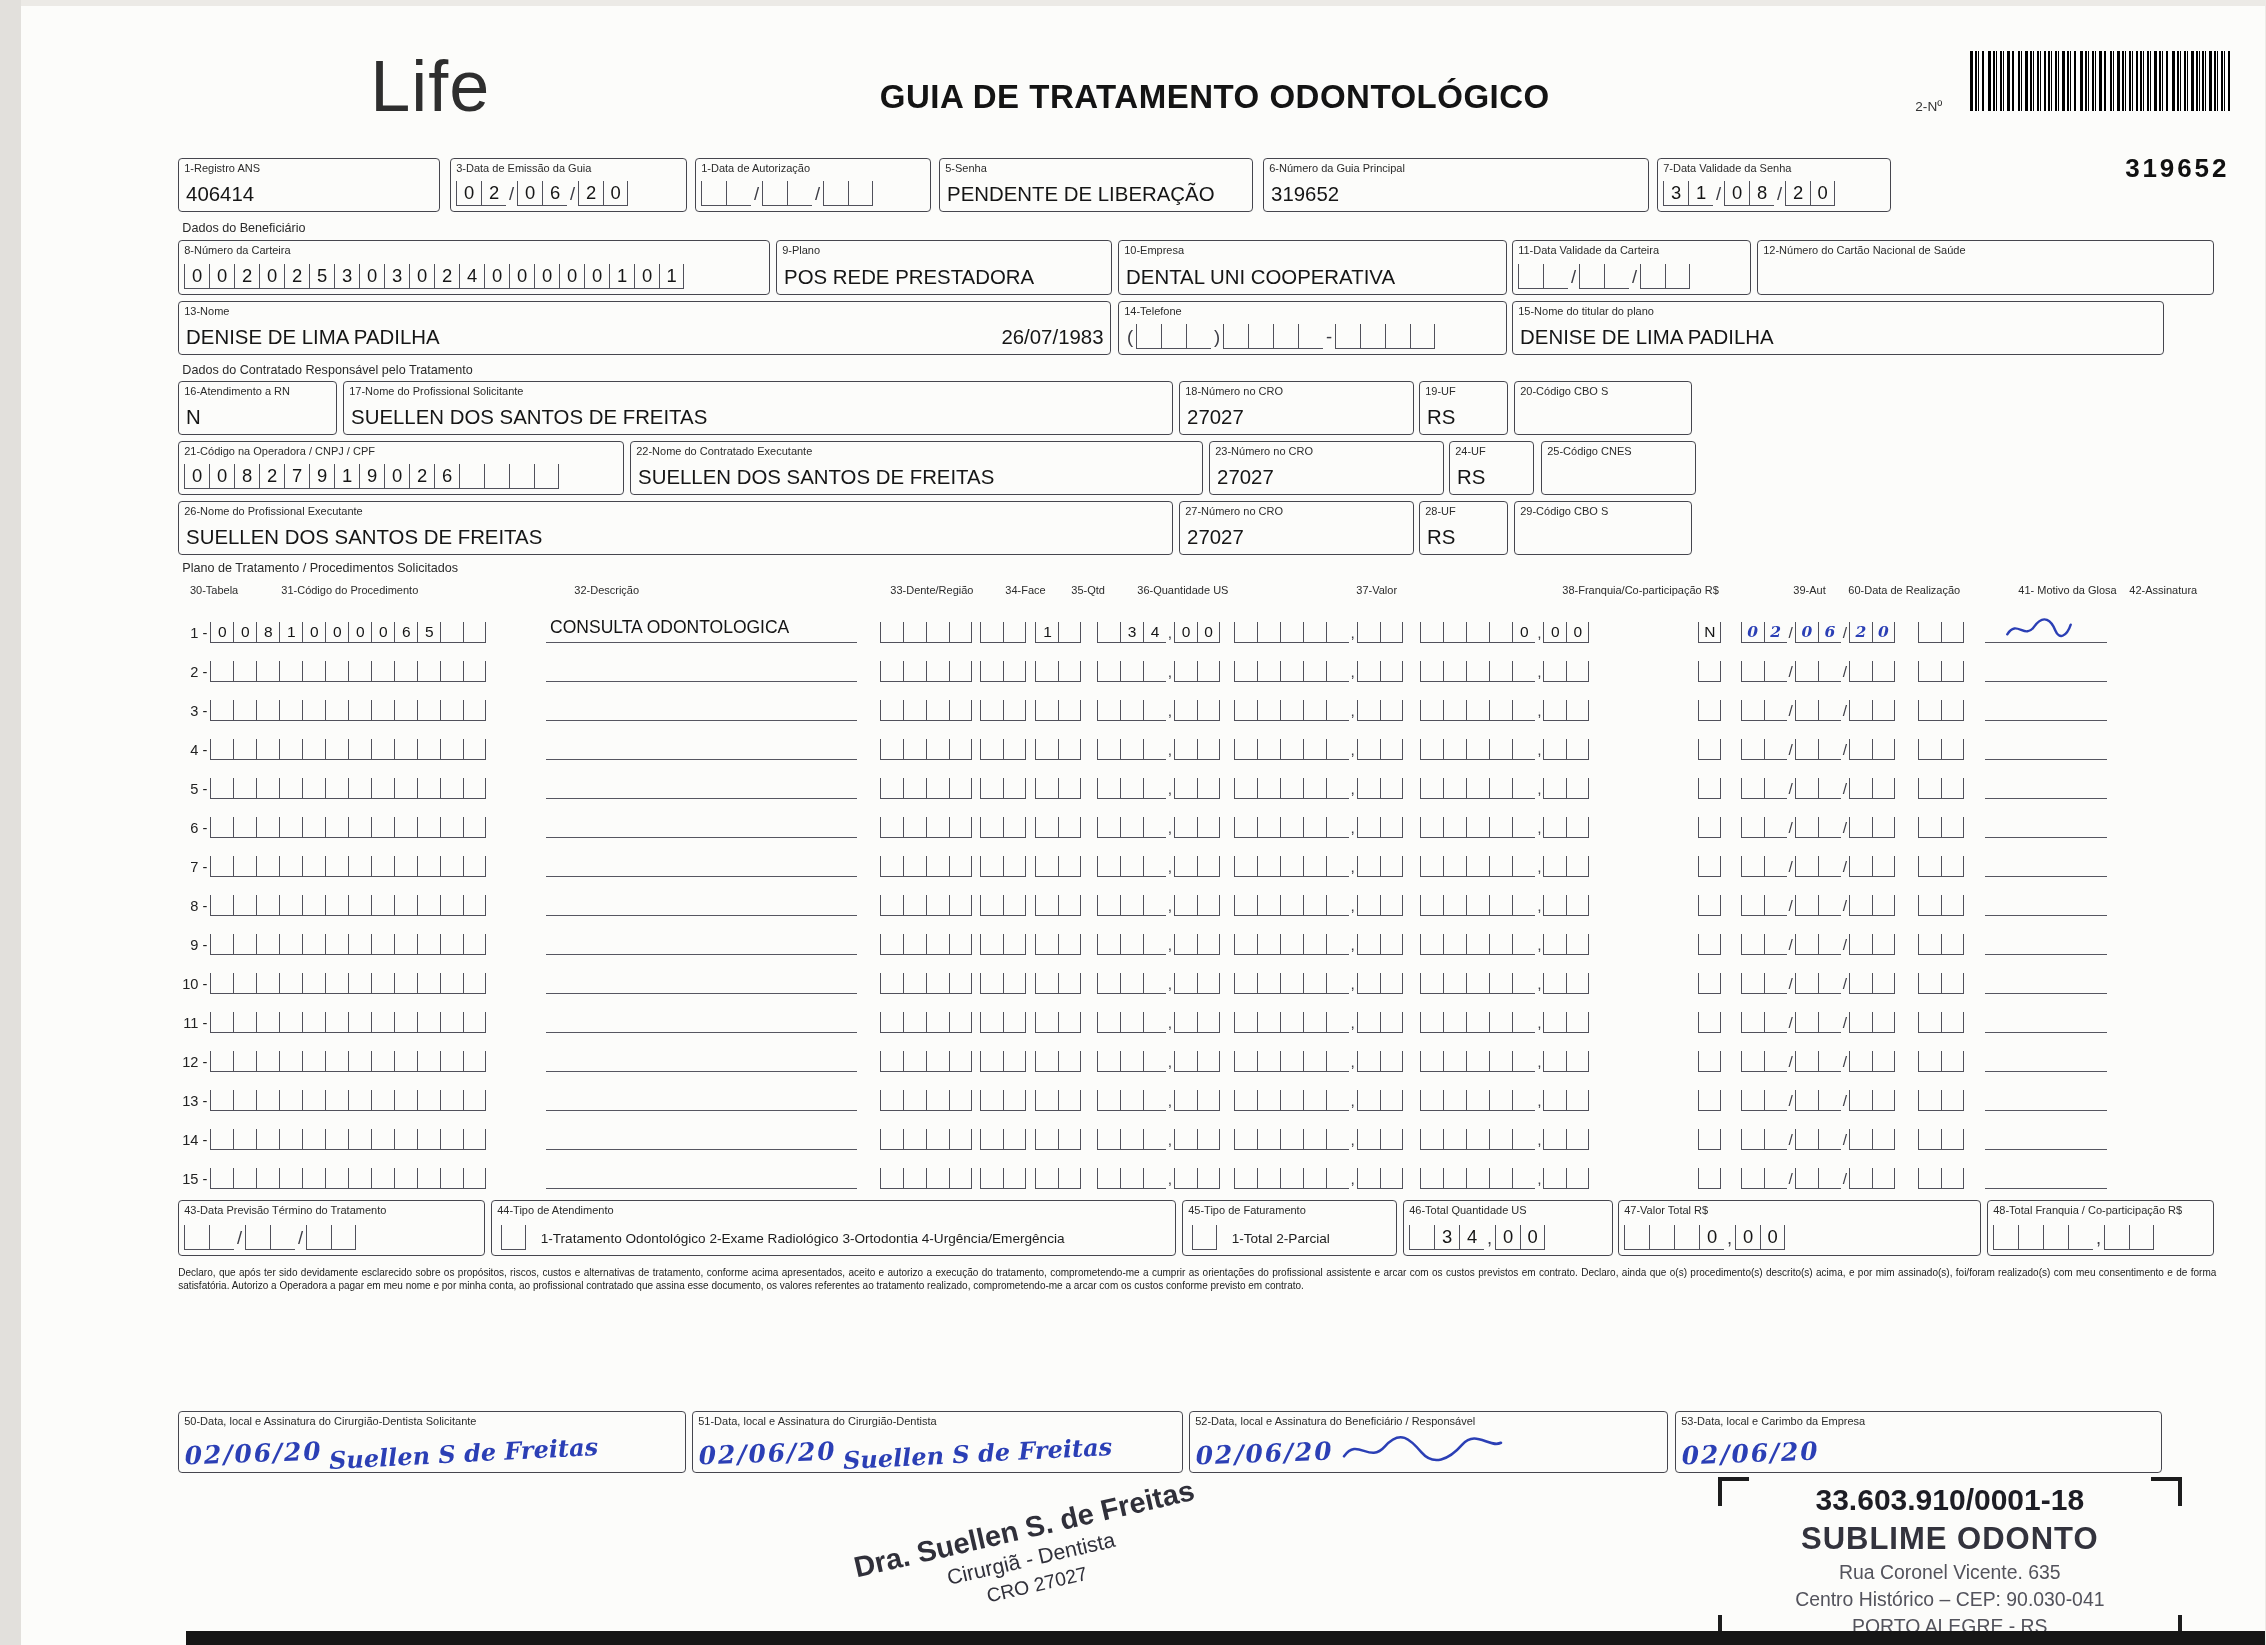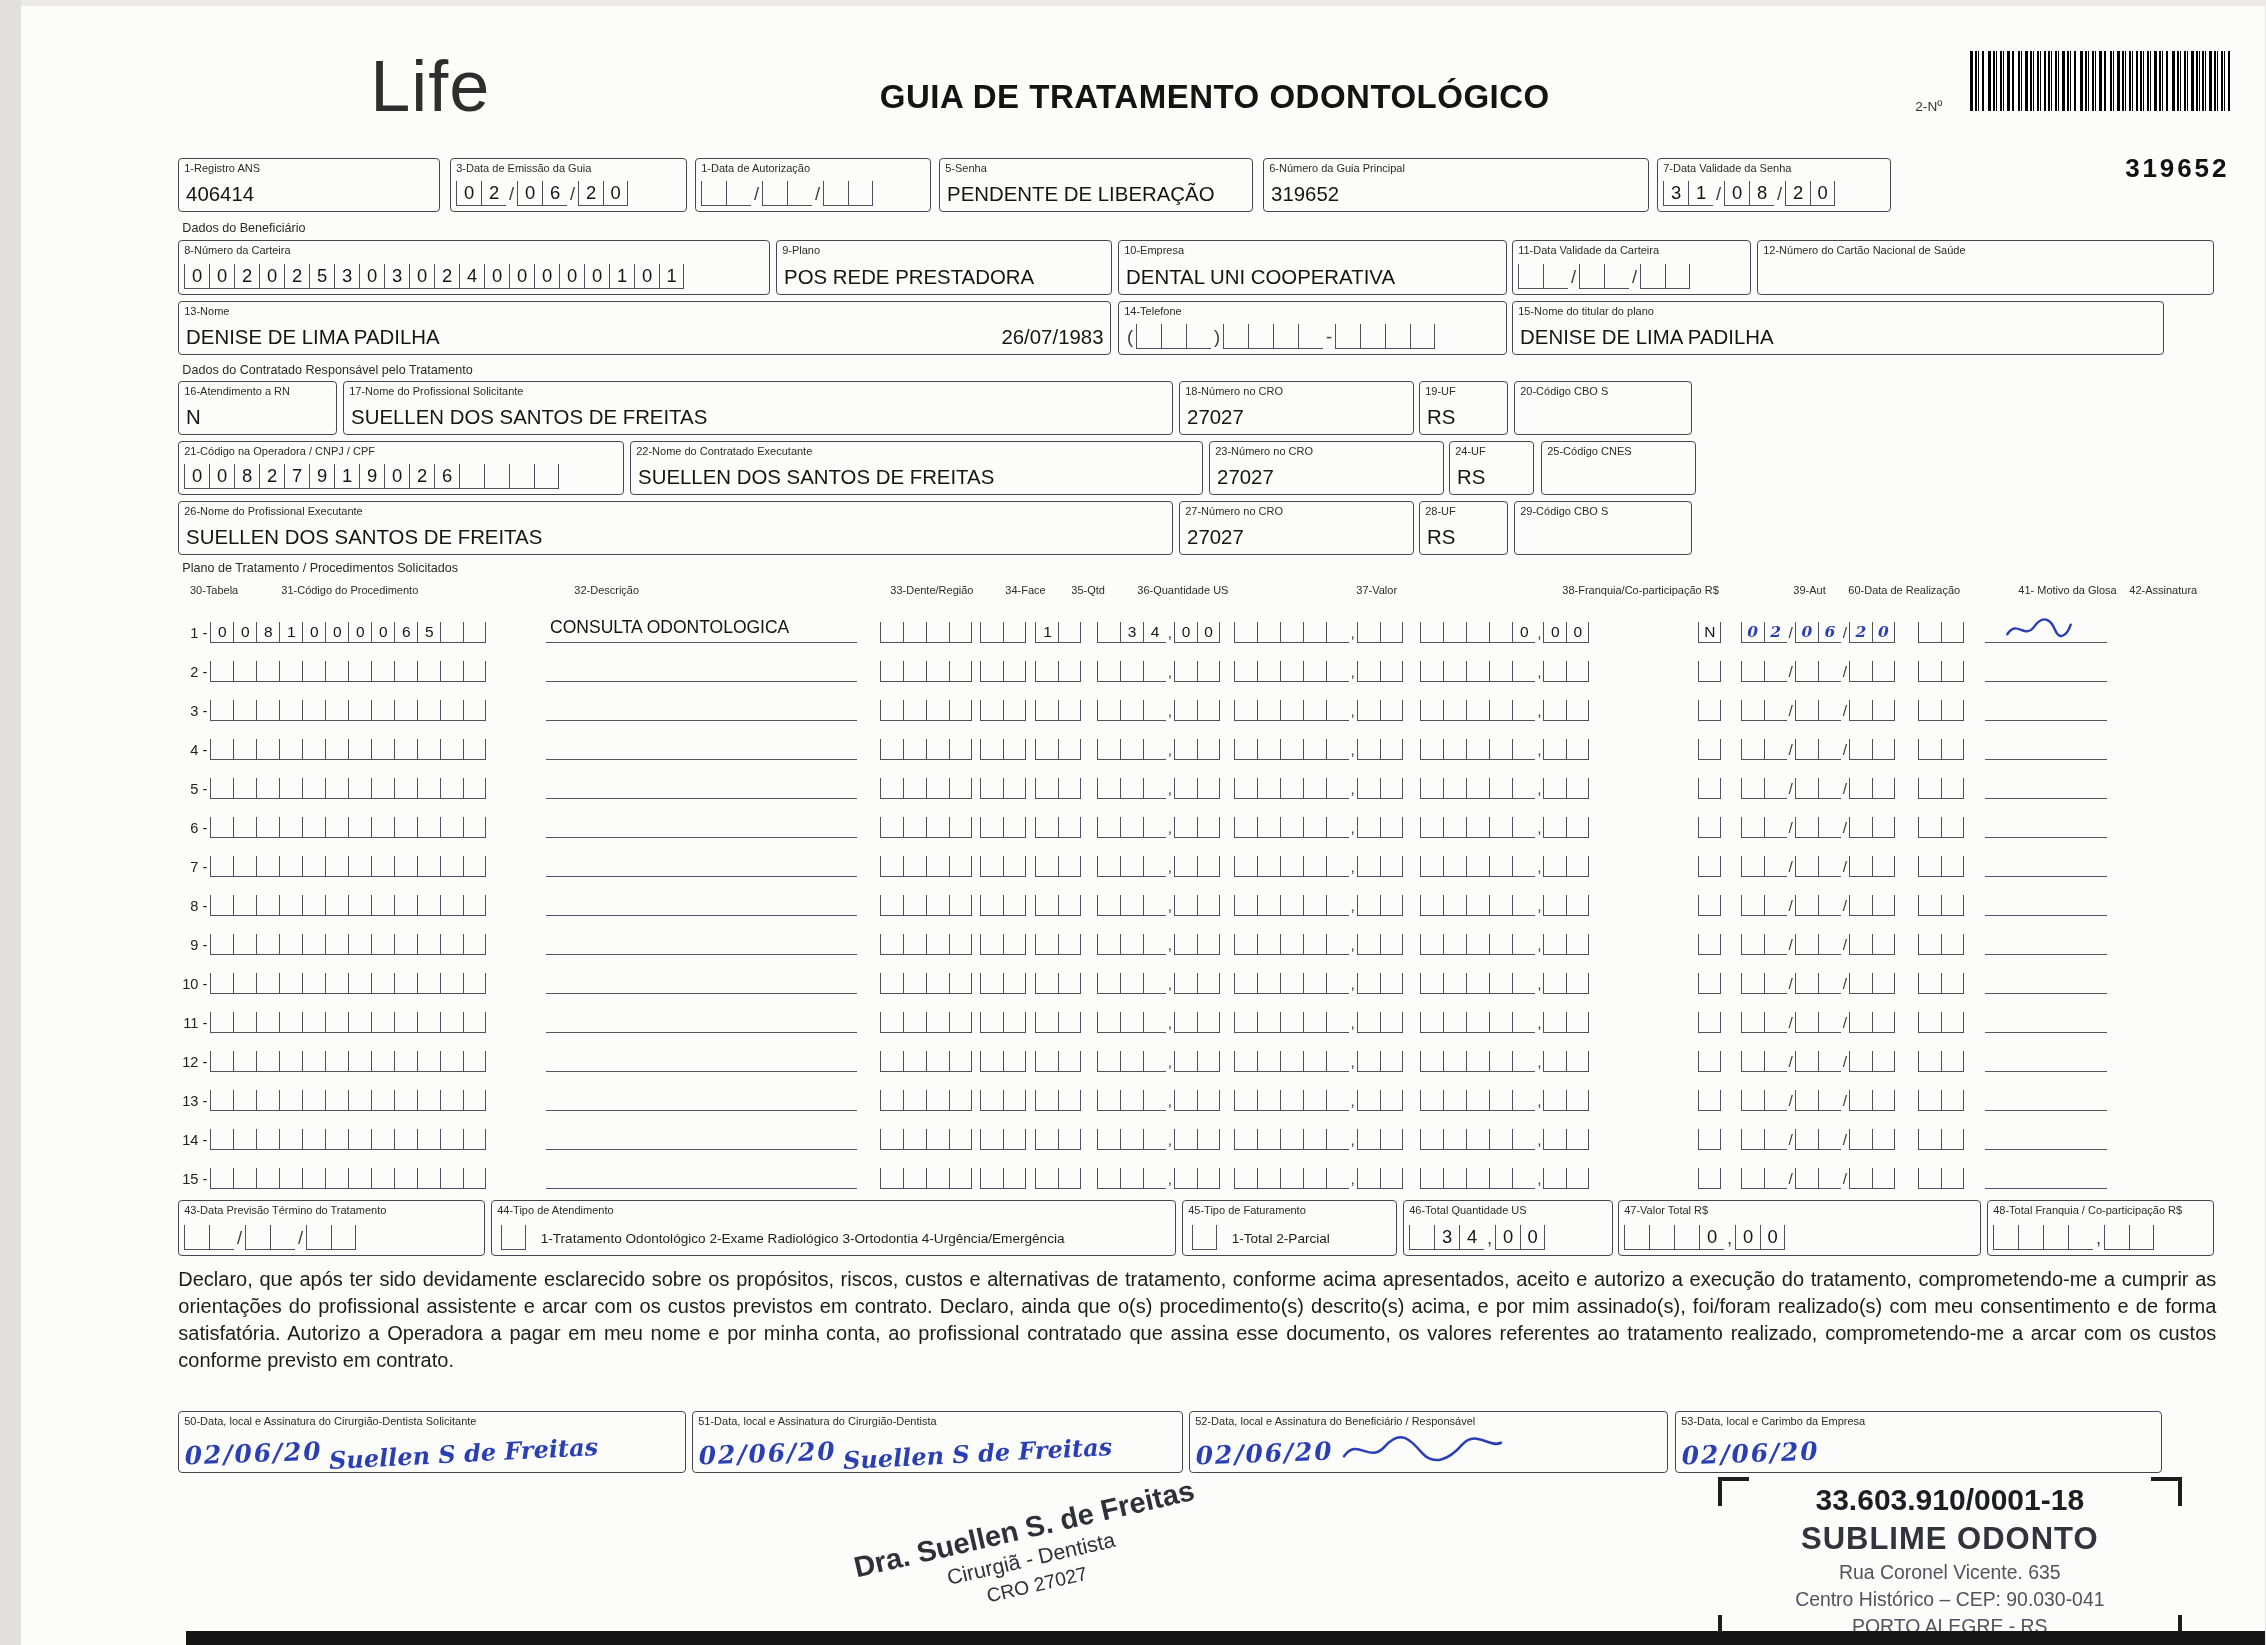--- a/index.html
+++ b/index.html
@@ -43,21 +43,21 @@
   .seg-qtd{margin-left:9.7px}
   .seg-us{margin-left:15.5px}
   .seg-valor{margin-left:13.6px}
   .seg-fran{margin-left:17.5px}
   .seg-aut{margin-left:109px}
   .seg-data{margin-left:19.4px}
   .seg-motivo{margin-left:23px}
   .psig{margin-left:21.3px;width:122px;height:25px;border-bottom:1.9px solid #565660;position:relative}
   .psig svg{position:absolute;left:19.4px;bottom:0}
 
-  .decl{font-size:20px;line-height:1.35;text-align:justify;color:#1c1c1c}
+  .decl{font-size:10px;line-height:1.35;text-align:justify;color:#1c1c1c}
   .obsline{border-bottom:1.9px solid #56565e;margin:0 7.8px 9.7px}
 
   .opts{font-size:13.6px;color:#1d1d1d;padding-bottom:8.7px;white-space:nowrap}
   .inline-row{display:flex;align-items:flex-end;gap:9.7px;padding-left:3.9px}
 
   .hwdate{font-size:25px;letter-spacing:1.9px;padding:0 5.8px 3.9px;transform:rotate(-2deg)}
   .hwname{font-size:24px;padding-bottom:3.9px;transform:rotate(-3deg);white-space:nowrap}
 
   .stamp-dentist{width:408px;text-align:center;transform:rotate(-13deg);color:#30303a}
   .stamp-dentist .l1{font-size:29px;font-weight:bold}

